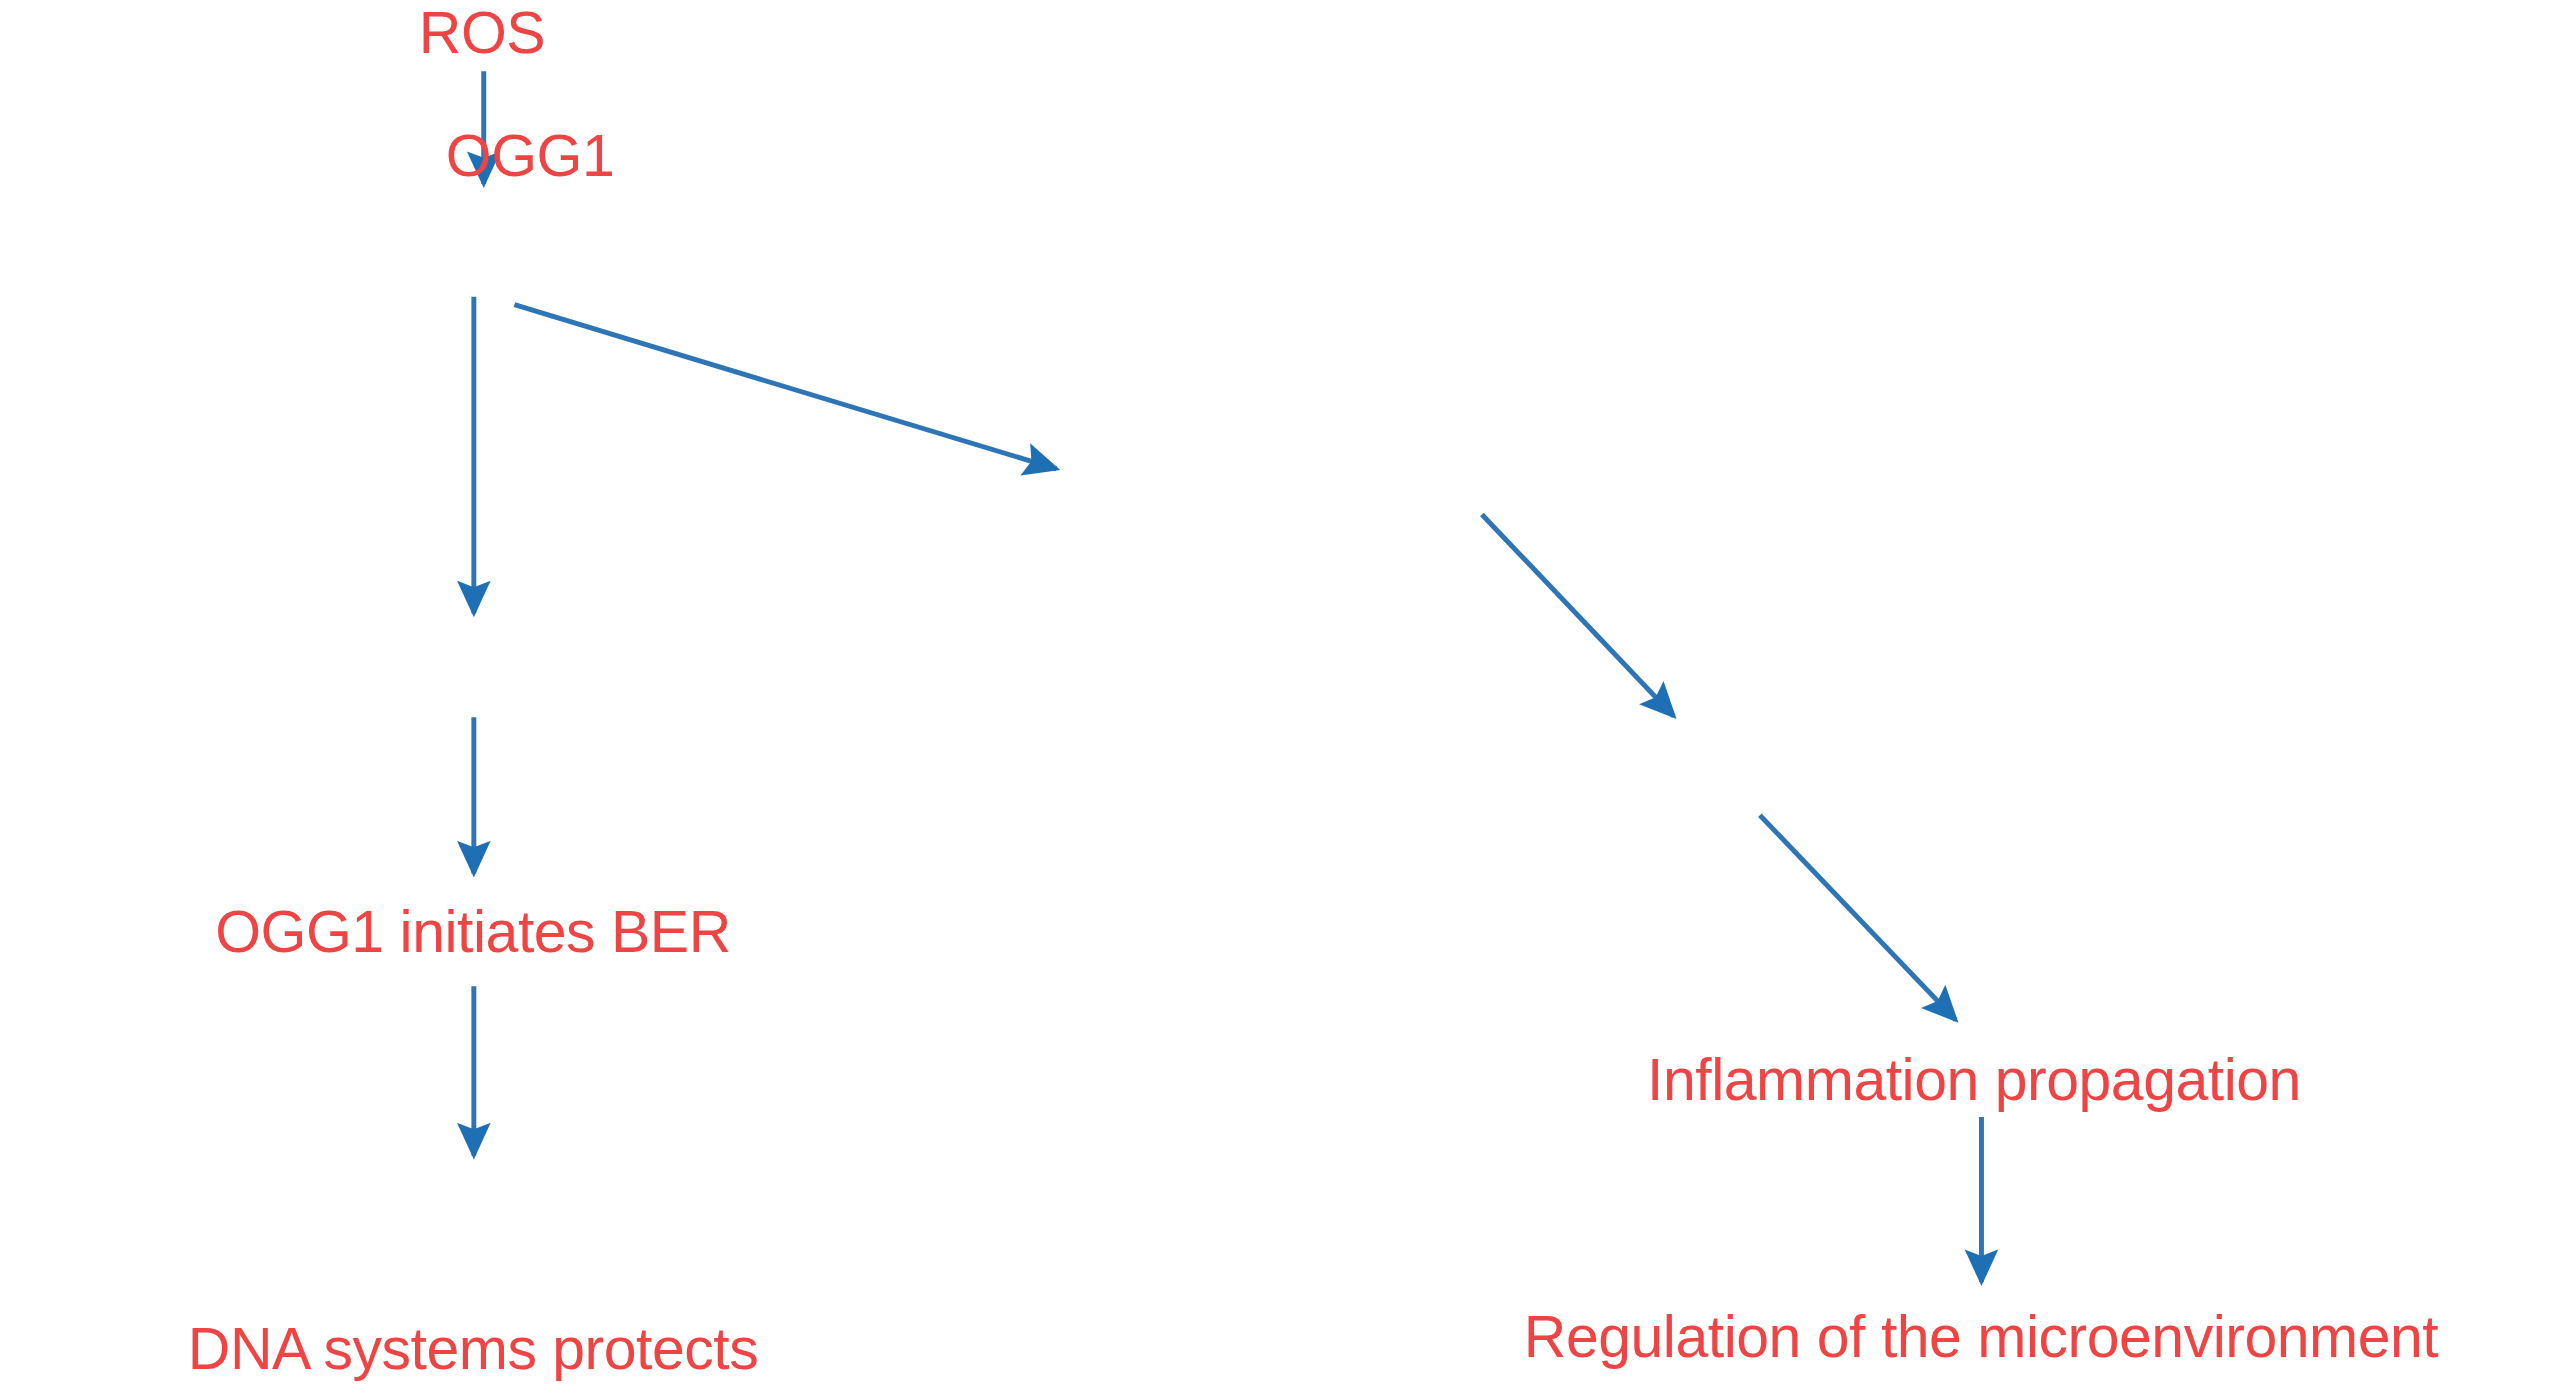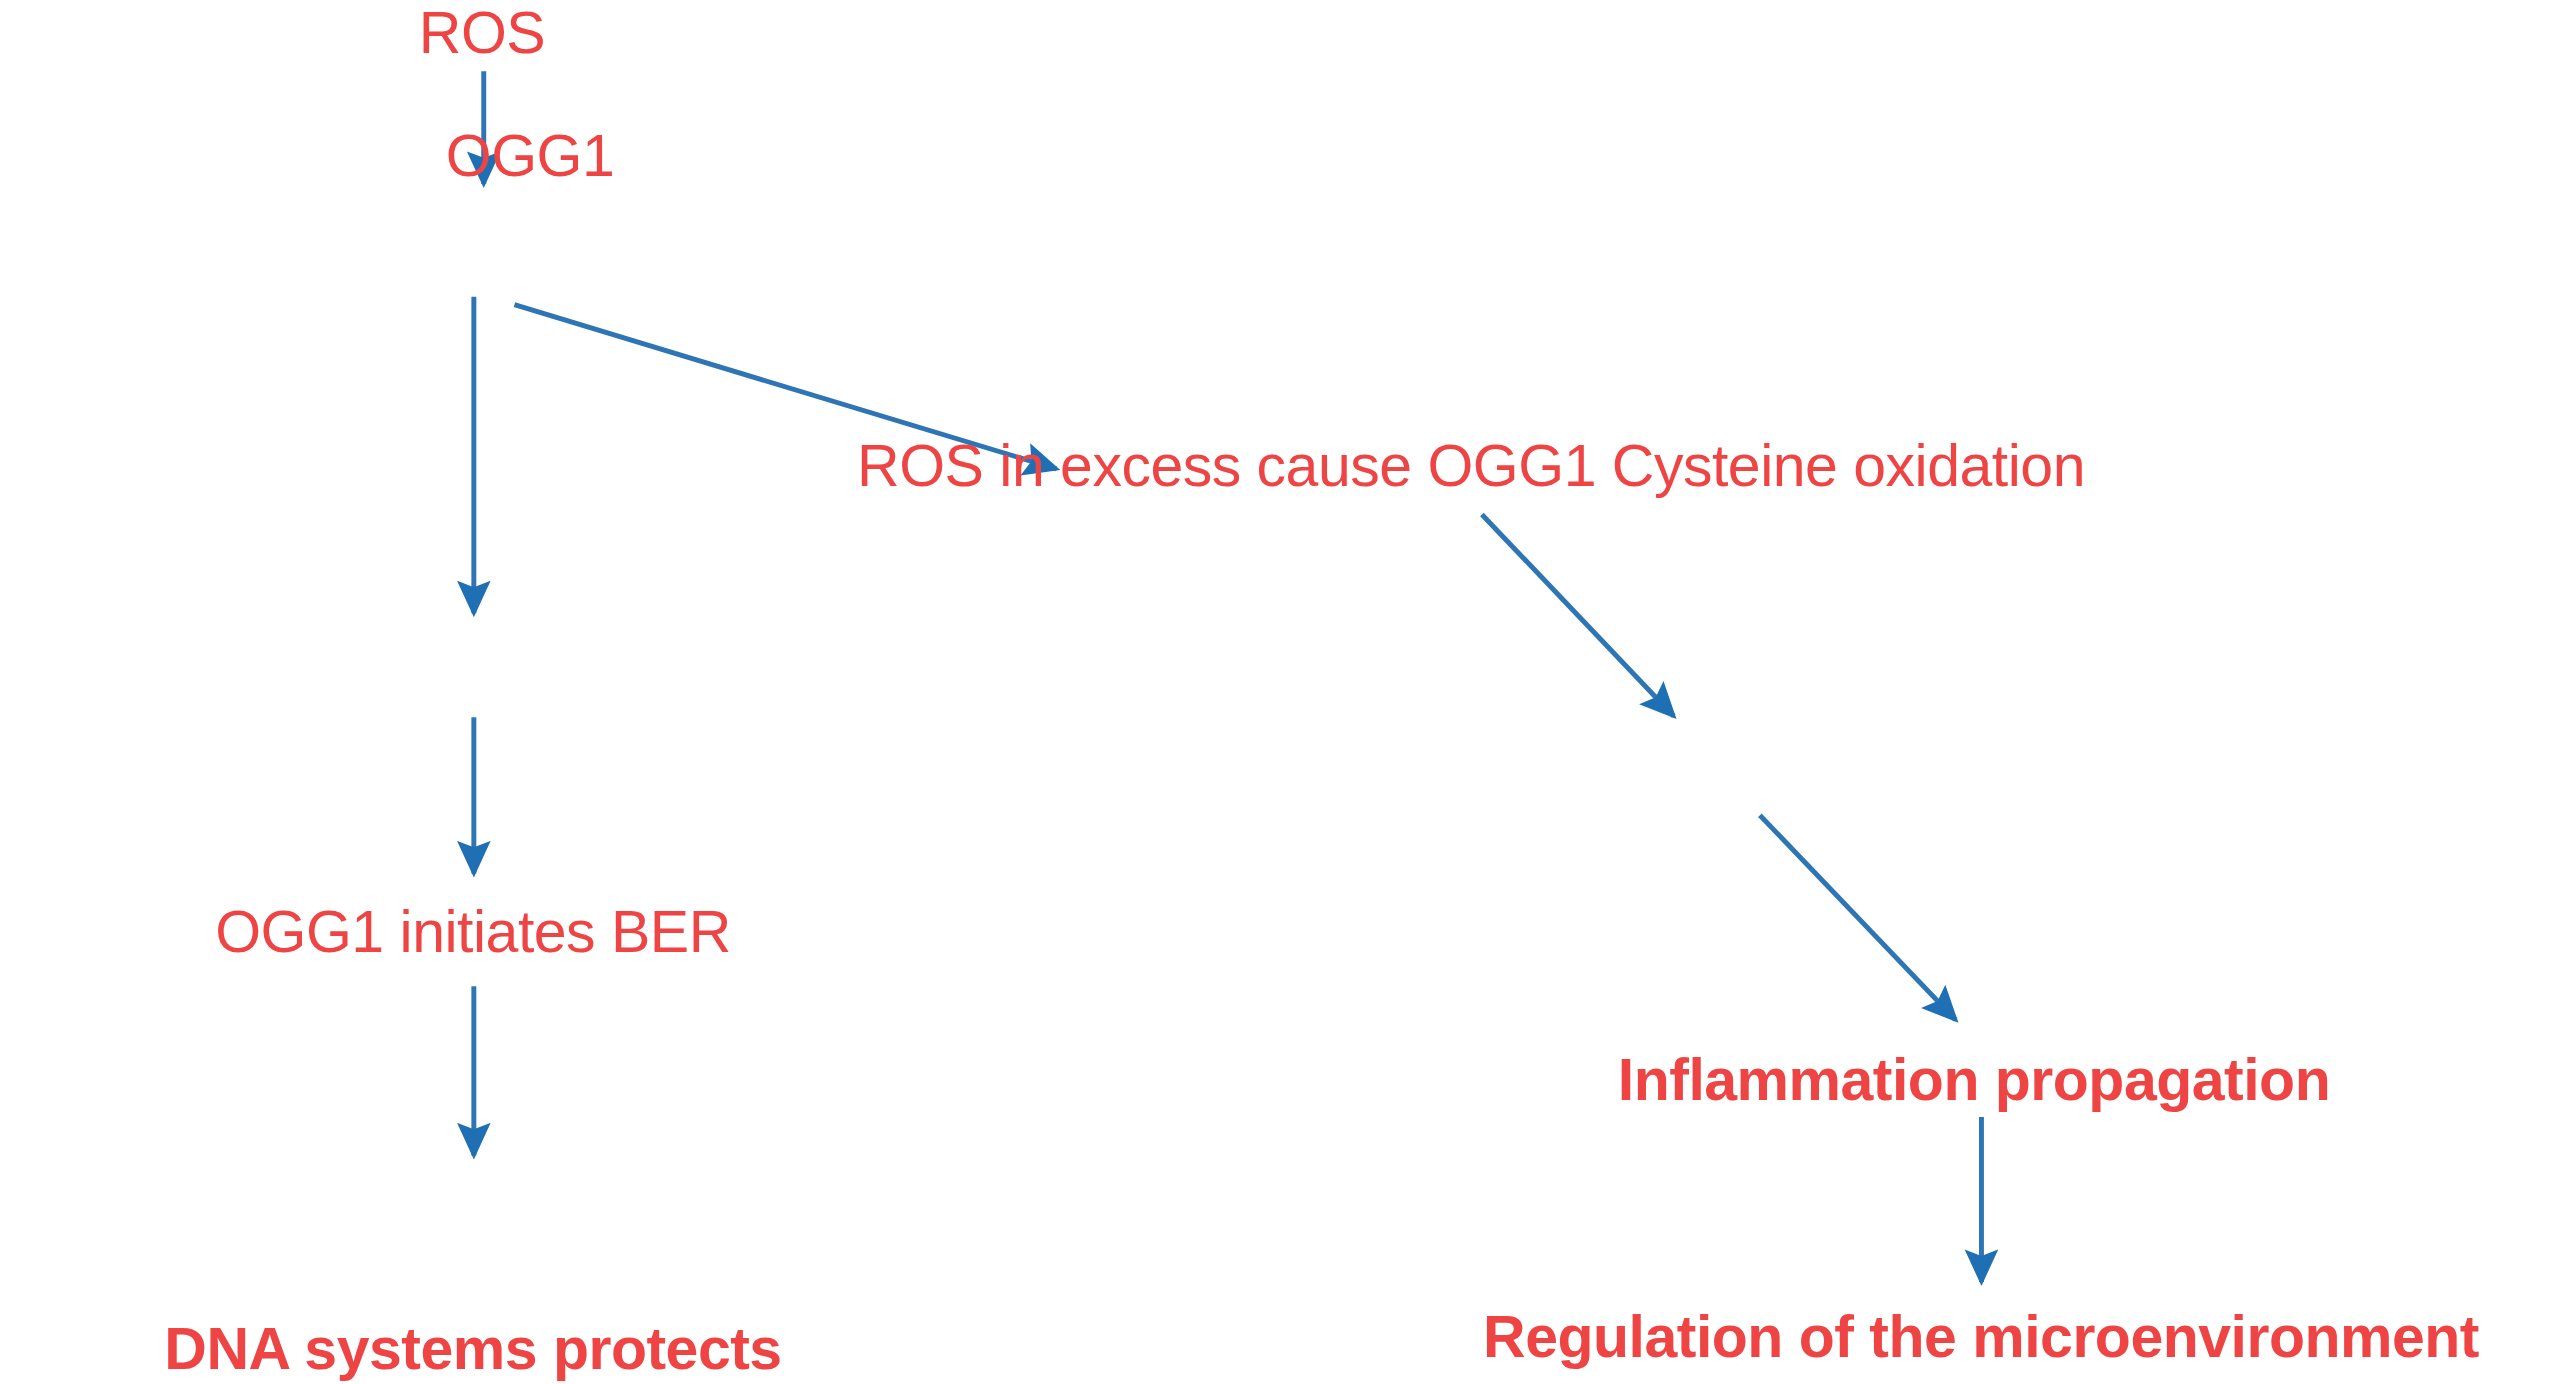--- a/index.html
+++ b/index.html
@@ -29,21 +29,21 @@
     position: absolute;
     color: #ef4444;
     font-family: "Liberation Sans", sans-serif;
     font-size: 59px;
     line-height: 1.12;
     white-space: pre;
     letter-spacing: -0.5px;
     -webkit-font-smoothing: antialiased;
   }
   .node.bold {
-    font-weight: bold;
+    font-weight: normal;
   }
   .node.center {
     text-align: center;
     transform: translateX(-50%);
   }
   
   #node-ros          { left: 482px;  top: 0px;    }
   #node-ogg1         { left: 482px;  top: 123px; margin-left: 48px;  }
   #node-ros-excess   { left: 1471px; top: 433px;  }
   #node-ros-limited  { left: 482px;  top: 643px;  }
@@ -74,21 +74,20 @@
       <line x1="1498" y1="520" x2="1692" y2="724"></line>
       <line x1="1779" y1="824" x2="1977" y2="1031"></line>
       <line x1="2003" y1="1129" x2="2003" y2="1296"></line>
     </g>
   </svg>
 
   <div class="node center" id="node-ros">ROS</div>
 
   <div class="node center" id="node-ogg1">OGG1</div>
 
-  <div class="node center" id="node-ros-excess">ROS in excess cause OGG1 Cysteine oxidation</div>
 
 
 
   <div class="node center" id="node-ber">OGG1 initiates BER</div>
 
   <div class="node center bold" id="node-inflam">Inflammation propagation</div>
 
   <div class="node center bold" id="node-dna-repair">
     <div>DNA systems protects</div>
     

